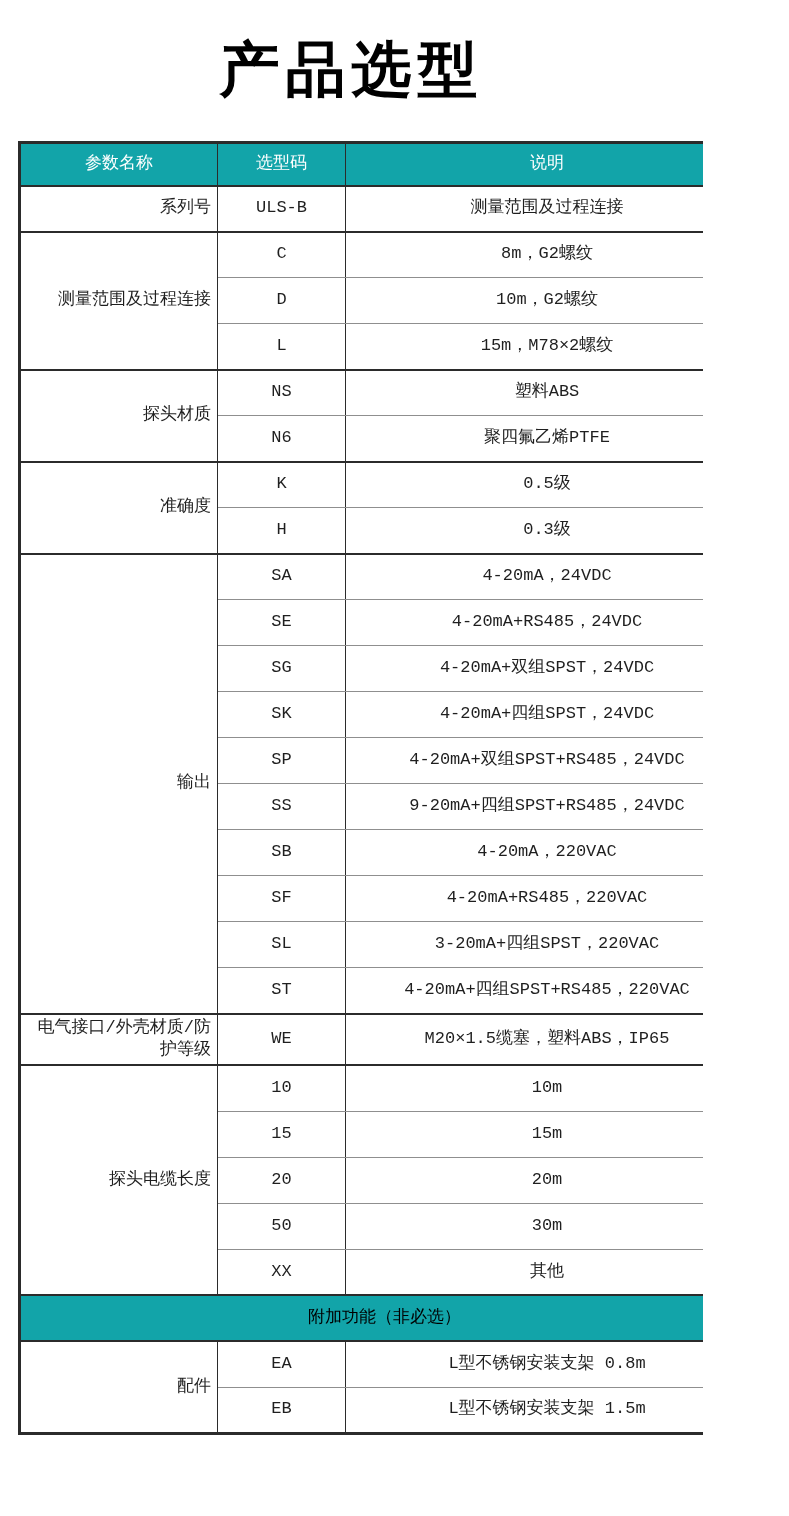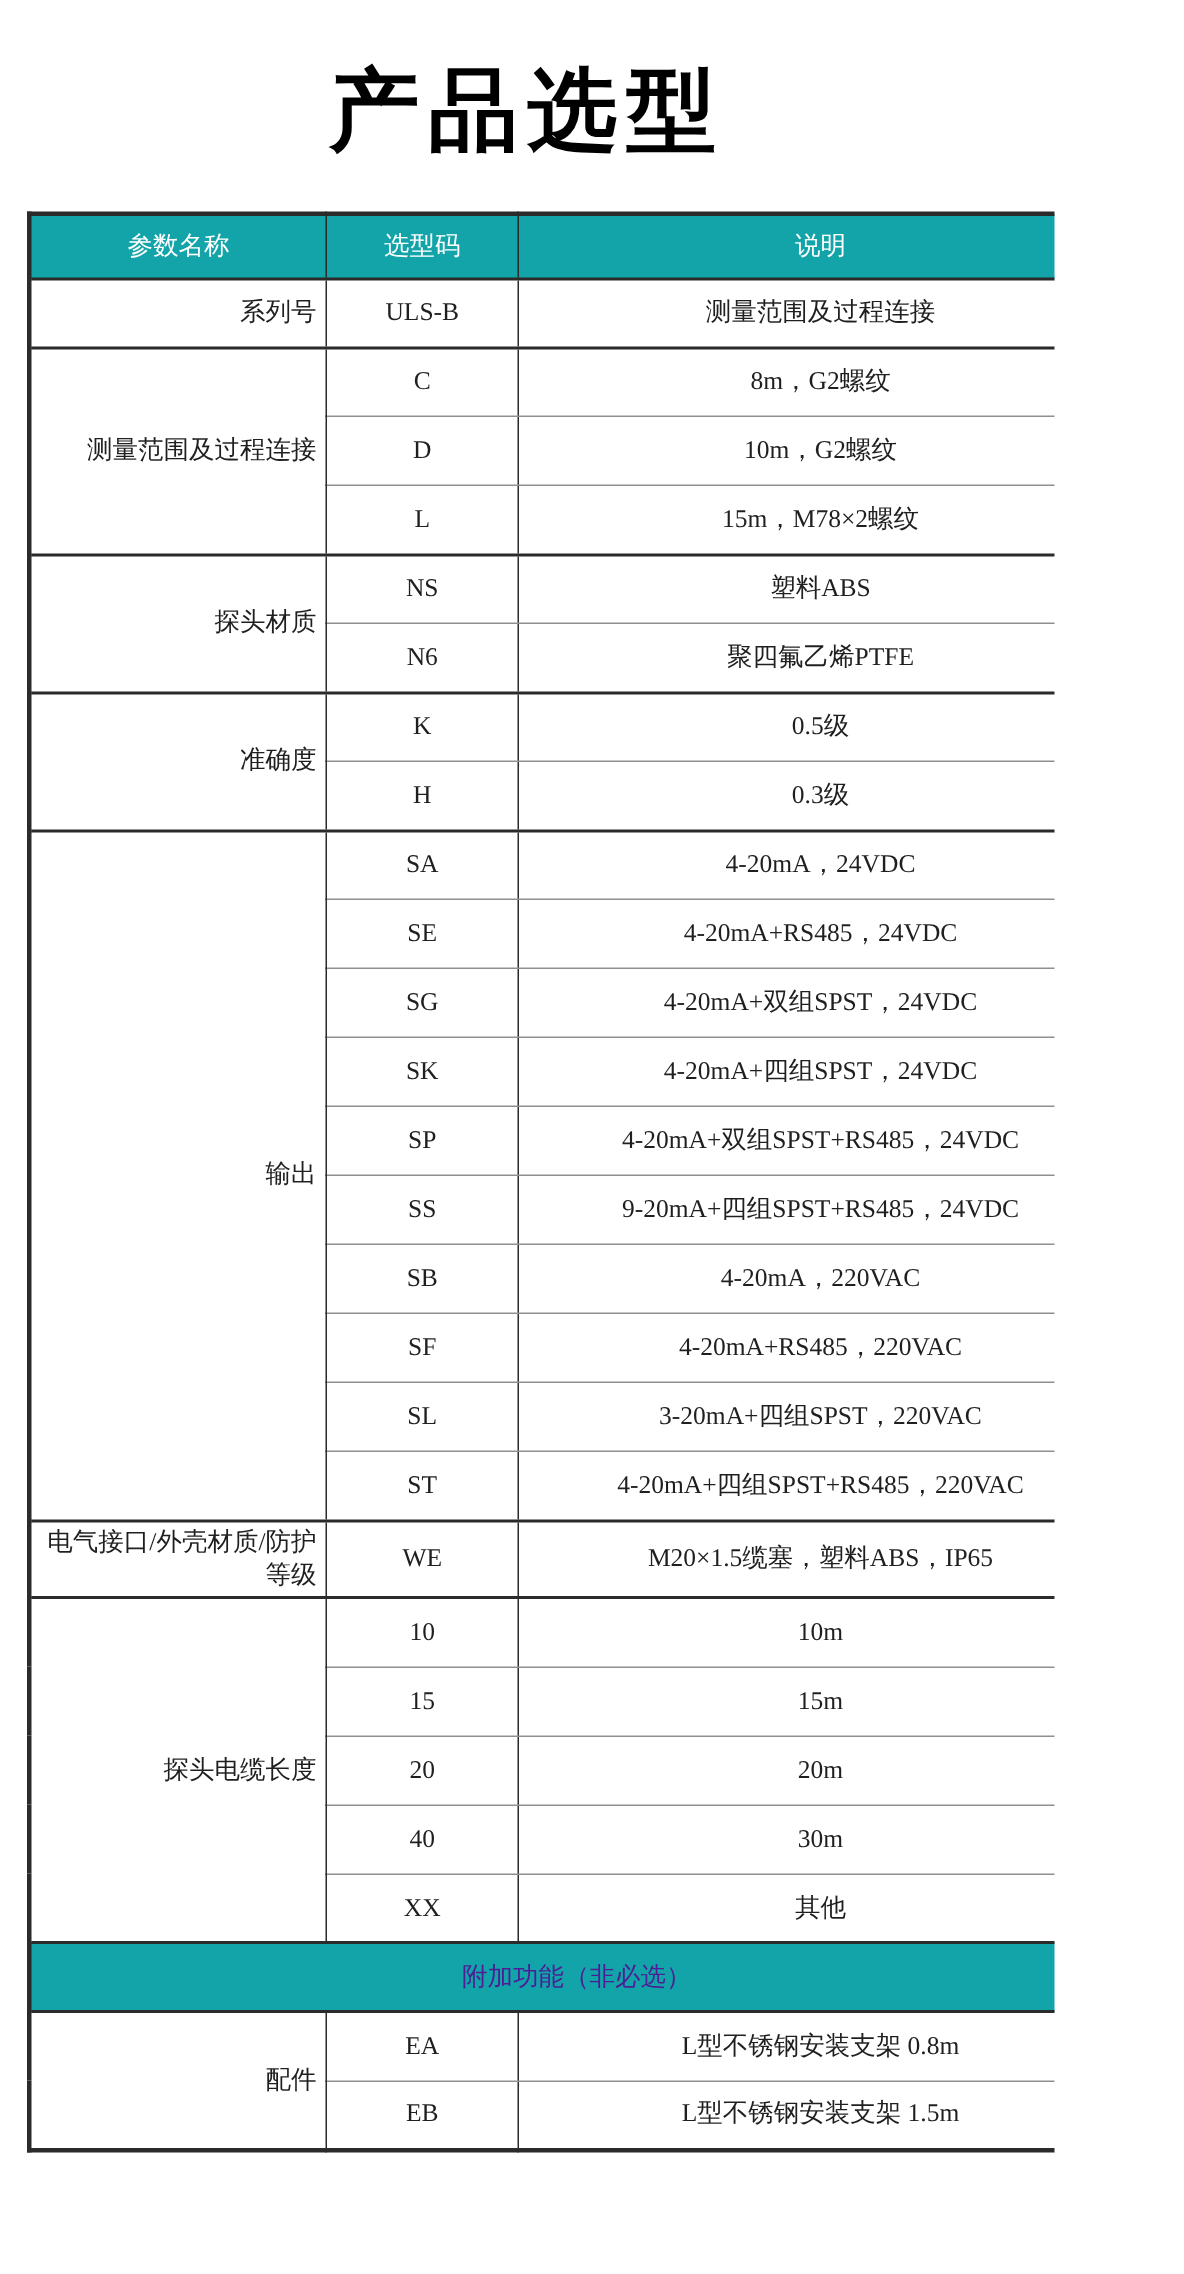--- a/index.html
+++ b/index.html
@@ -1,21 +1,21 @@
 <!DOCTYPE html>
 <html lang="zh"><head>
 <meta charset="utf-8">
 <style>
   html, body { margin: 0; padding: 0; background: #ffffff; }
   .page {
     position: relative;
     width: 703px;
     height: 1516px;
     background: #ffffff;
-    font-family: Liberation Serif, serif;
+    font-family: Liberation Mono, monospace;
     overflow: hidden;
   }
   .page-title {
     margin: 0;
     padding: 40px 0 32px 0;
     text-align: center;
     font-size: 60px;
     line-height: 1.15;
     font-weight: 900;
     letter-spacing: 6px;
@@ -49,21 +49,21 @@
     color: #ffffff;
     font-weight: 400;
     border-top: 2px solid #2b2b2b;
     border-bottom: 2px solid #2b2b2b;
   }
   
   .selection-table tr.section-start td { border-top: 2px solid #2b2b2b; }
   .selection-table td.param-cell { border-bottom: 2px solid #2b2b2b; text-align: right; }
   .selection-table tr.banner-row td {
     background: #12a4a9;
-    color: #4c1d95;
+    color: #000000;
     border-top: 2px solid #2b2b2b;
     border-bottom: 2px solid #2b2b2b;
   }
 </style>
 </head>
 <body>
 
 <div class="page">
   <h1 class="page-title">产品选型</h1>
 
@@ -170,21 +170,21 @@
         </tr>
         <tr>
           <td class="code-cell">15</td>
           <td class="desc-cell">15m</td>
         </tr>
         <tr>
           <td class="code-cell">20</td>
           <td class="desc-cell">20m</td>
         </tr>
         <tr>
-          <td class="code-cell">40</td>
+          <td class="code-cell">50</td>
           <td class="desc-cell">30m</td>
         </tr>
         <tr>
           <td class="code-cell">XX</td>
           <td class="desc-cell">其他</td>
         </tr>
         <tr class="banner-row">
           <td colspan="3">附加功能（非必选）</td>
         </tr>
         <tr class="section-start">

